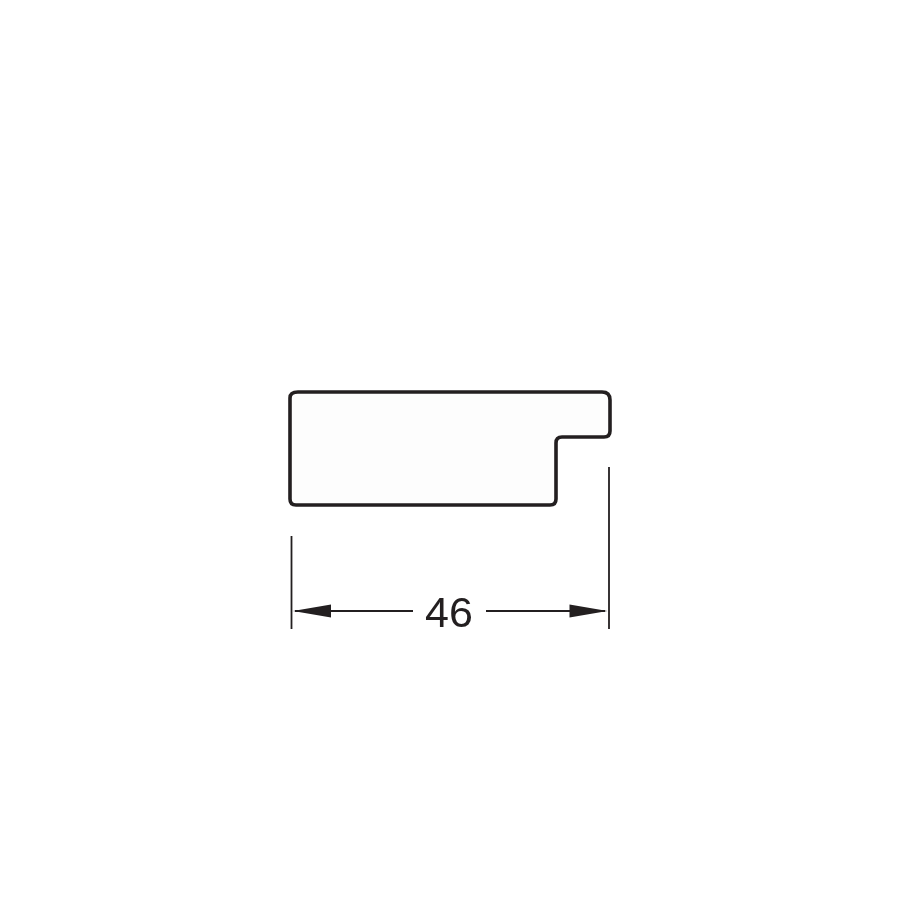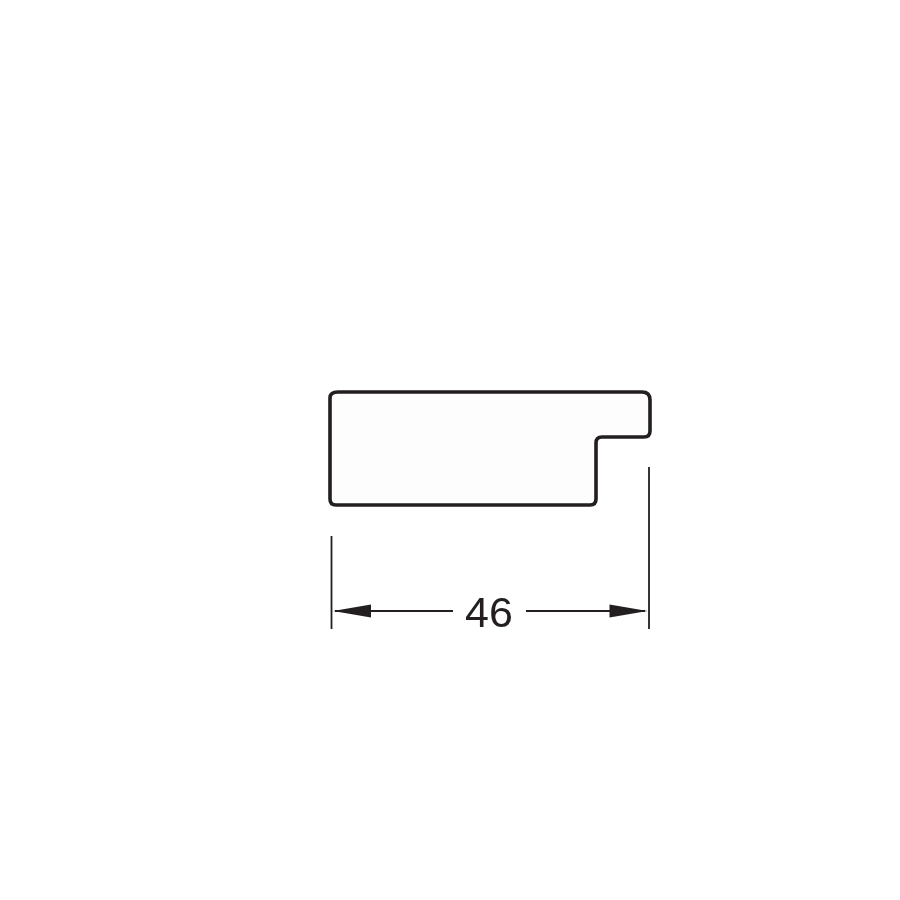--- a/index.html
+++ b/index.html
@@ -7,21 +7,20 @@
     padding: 0;
     background: var(--bg-color, #ffffff);
     font-family: "Liberation Sans", sans-serif;
   }
   .canvas {
     position: relative;
     width: 740px;
     height: 900px;
     background: var(--bg-color, #ffffff);
     overflow: hidden;
-    margin-left: 40px;
   }
   svg {
     display: block;
   }
   .profile-outline {
     fill: var(--fill-color, #fdfdfd);
     stroke: var(--line-color, #231f20);
     stroke-width: 3.6;
     stroke-linejoin: round;
   }

